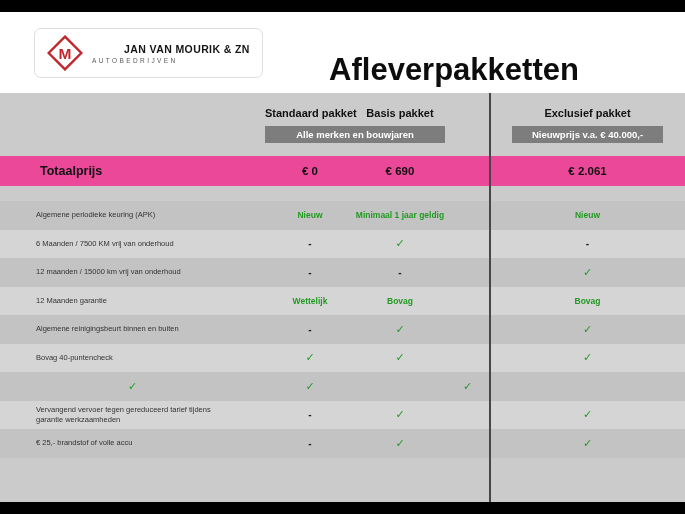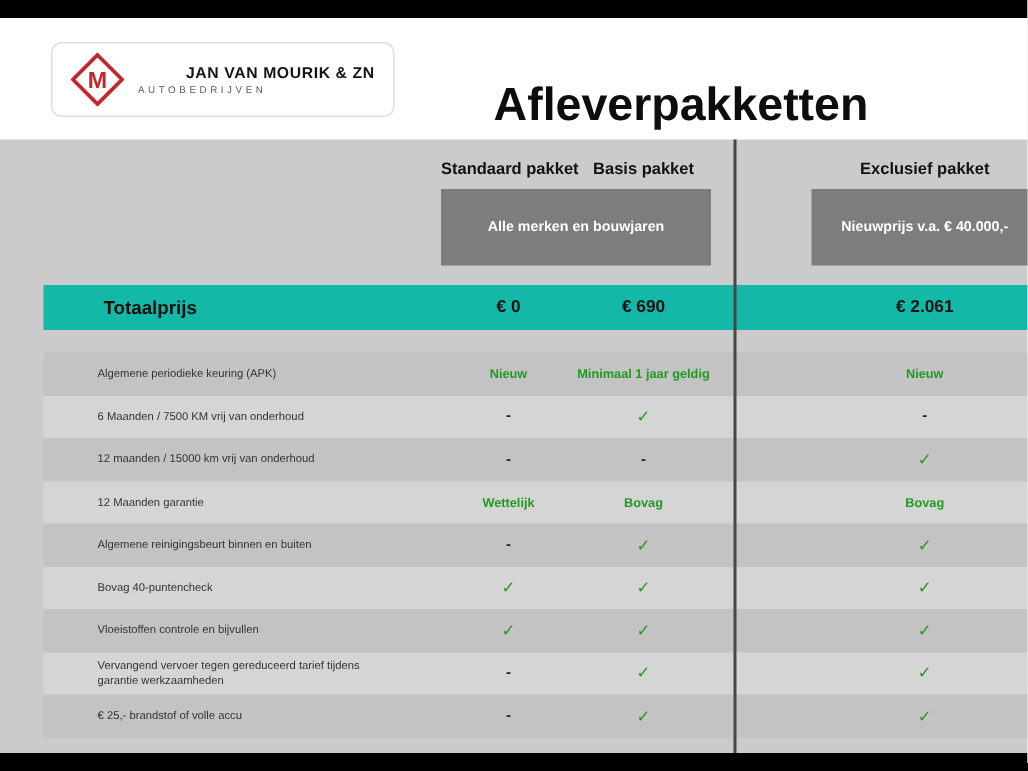--- a/index.html
+++ b/index.html
@@ -18,32 +18,32 @@
         padding:6px 12px;border:1px solid #dedede;border-radius:7px;background:#fff;}
   .logo-mark{width:36px;height:36px;display:block;}
   .logo-text .l1{font-size:10.5px;font-weight:bold;color:#141414;letter-spacing:.4px;white-space:nowrap;margin-left:32px;}
   .logo-text .l2{font-size:6.5px;color:#5a5a5a;letter-spacing:2.4px;margin-top:2px;white-space:nowrap;}
   .title{position:absolute;top:40px;left:454px;transform:translateX(-50%);
          font-size:31px;font-weight:800;color:#0d0d0d;white-space:nowrap;}
 
   .table-area{position:absolute;top:93px;left:0;width:685px;height:409px;background:var(--tableBase);}
   .divider{position:absolute;top:0;left:489px;width:2px;height:100%;background:#474747;z-index:3;}
 
-  .grid{display:grid;grid-template-columns:265px 90px 90px 45px 195px;align-items:center;margin-left:29px;}
+  .grid{display:grid;grid-template-columns:265px 90px 90px 45px 195px;align-items:center;}
 
   .head-row{padding-top:14px;}
   .col-head{font-size:11px;font-weight:bold;color:#111;text-align:center;white-space:nowrap;}
 
   .badge-row{margin-top:7px;}
   .badge{background:var(--badge);color:#fff;font-size:9.5px;font-weight:bold;
-         text-align:center;padding:20px 2px;white-space:nowrap;}
+         text-align:center;padding:3px 2px;white-space:nowrap;}
   .badge-left{grid-column:2/4;}
   .badge-right{grid-column:5;margin:0 22px;}
 
-  .price-row{margin-top:13px;height:30px;background:#14b8a6;}
+  .price-row{margin-top:13px;height:30px;background:#ec4899;}
   .price-label{padding-left:40px;font-size:12.5px;font-weight:bold;color:#111;}
   .price-val{text-align:center;font-size:11.5px;font-weight:bold;color:#111;}
 
   .feature-rows{margin-top:15px;}
   .feature-row{height:28.5px;}
   .row-dark{background:var(--rowDark);}
   .row-light{background:var(--rowLight);}
   .row-label{padding-left:36px;padding-right:50px;font-size:7.5px;color:#333;line-height:1.35;}
   .row-value{text-align:center;font-weight:bold;}
   .val-dash{color:#1d1d1d;font-size:10px;}
@@ -138,21 +138,20 @@
 
   <div class="grid feature-row row-light">
     <div class="row-label">Bovag 40-puntencheck</div>
     <div class="row-value val-green val-check">✓</div>
     <div class="row-value val-green val-check">✓</div>
     <div></div>
     <div class="row-value val-green val-check">✓</div>
   </div>
 
   <div class="grid feature-row row-dark">
-    <div class="row-label">Vloeistoffen controle en bijvullen</div>
     <div class="row-value val-green val-check">✓</div>
     <div class="row-value val-green val-check">✓</div>
     <div></div>
     <div class="row-value val-green val-check">✓</div>
   </div>
 
   <div class="grid feature-row row-light">
     <div class="row-label">Vervangend vervoer tegen gereduceerd tarief tijdens garantie werkzaamheden</div>
     <div class="row-value val-dash">-</div>
     <div class="row-value val-green val-check">✓</div>

